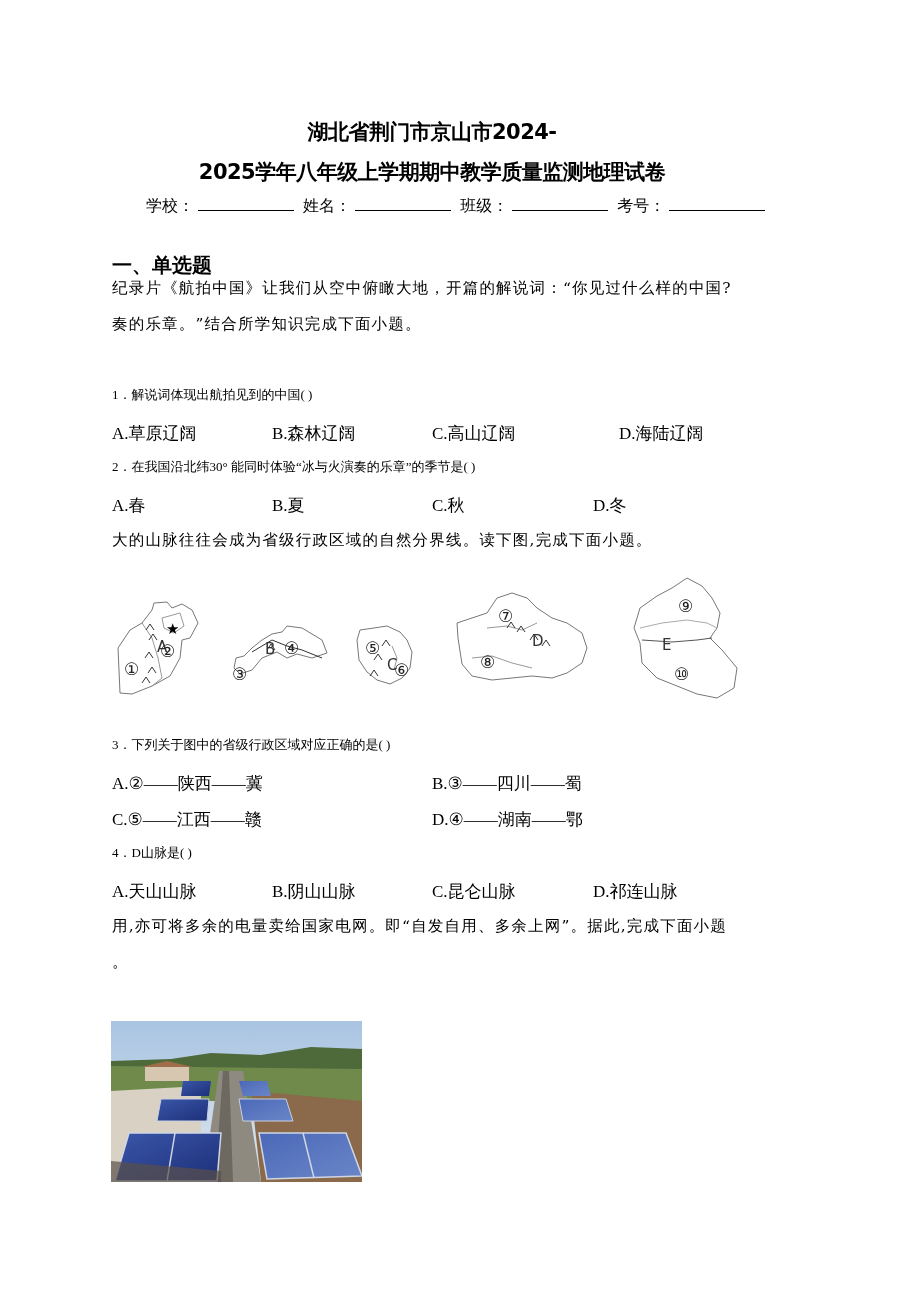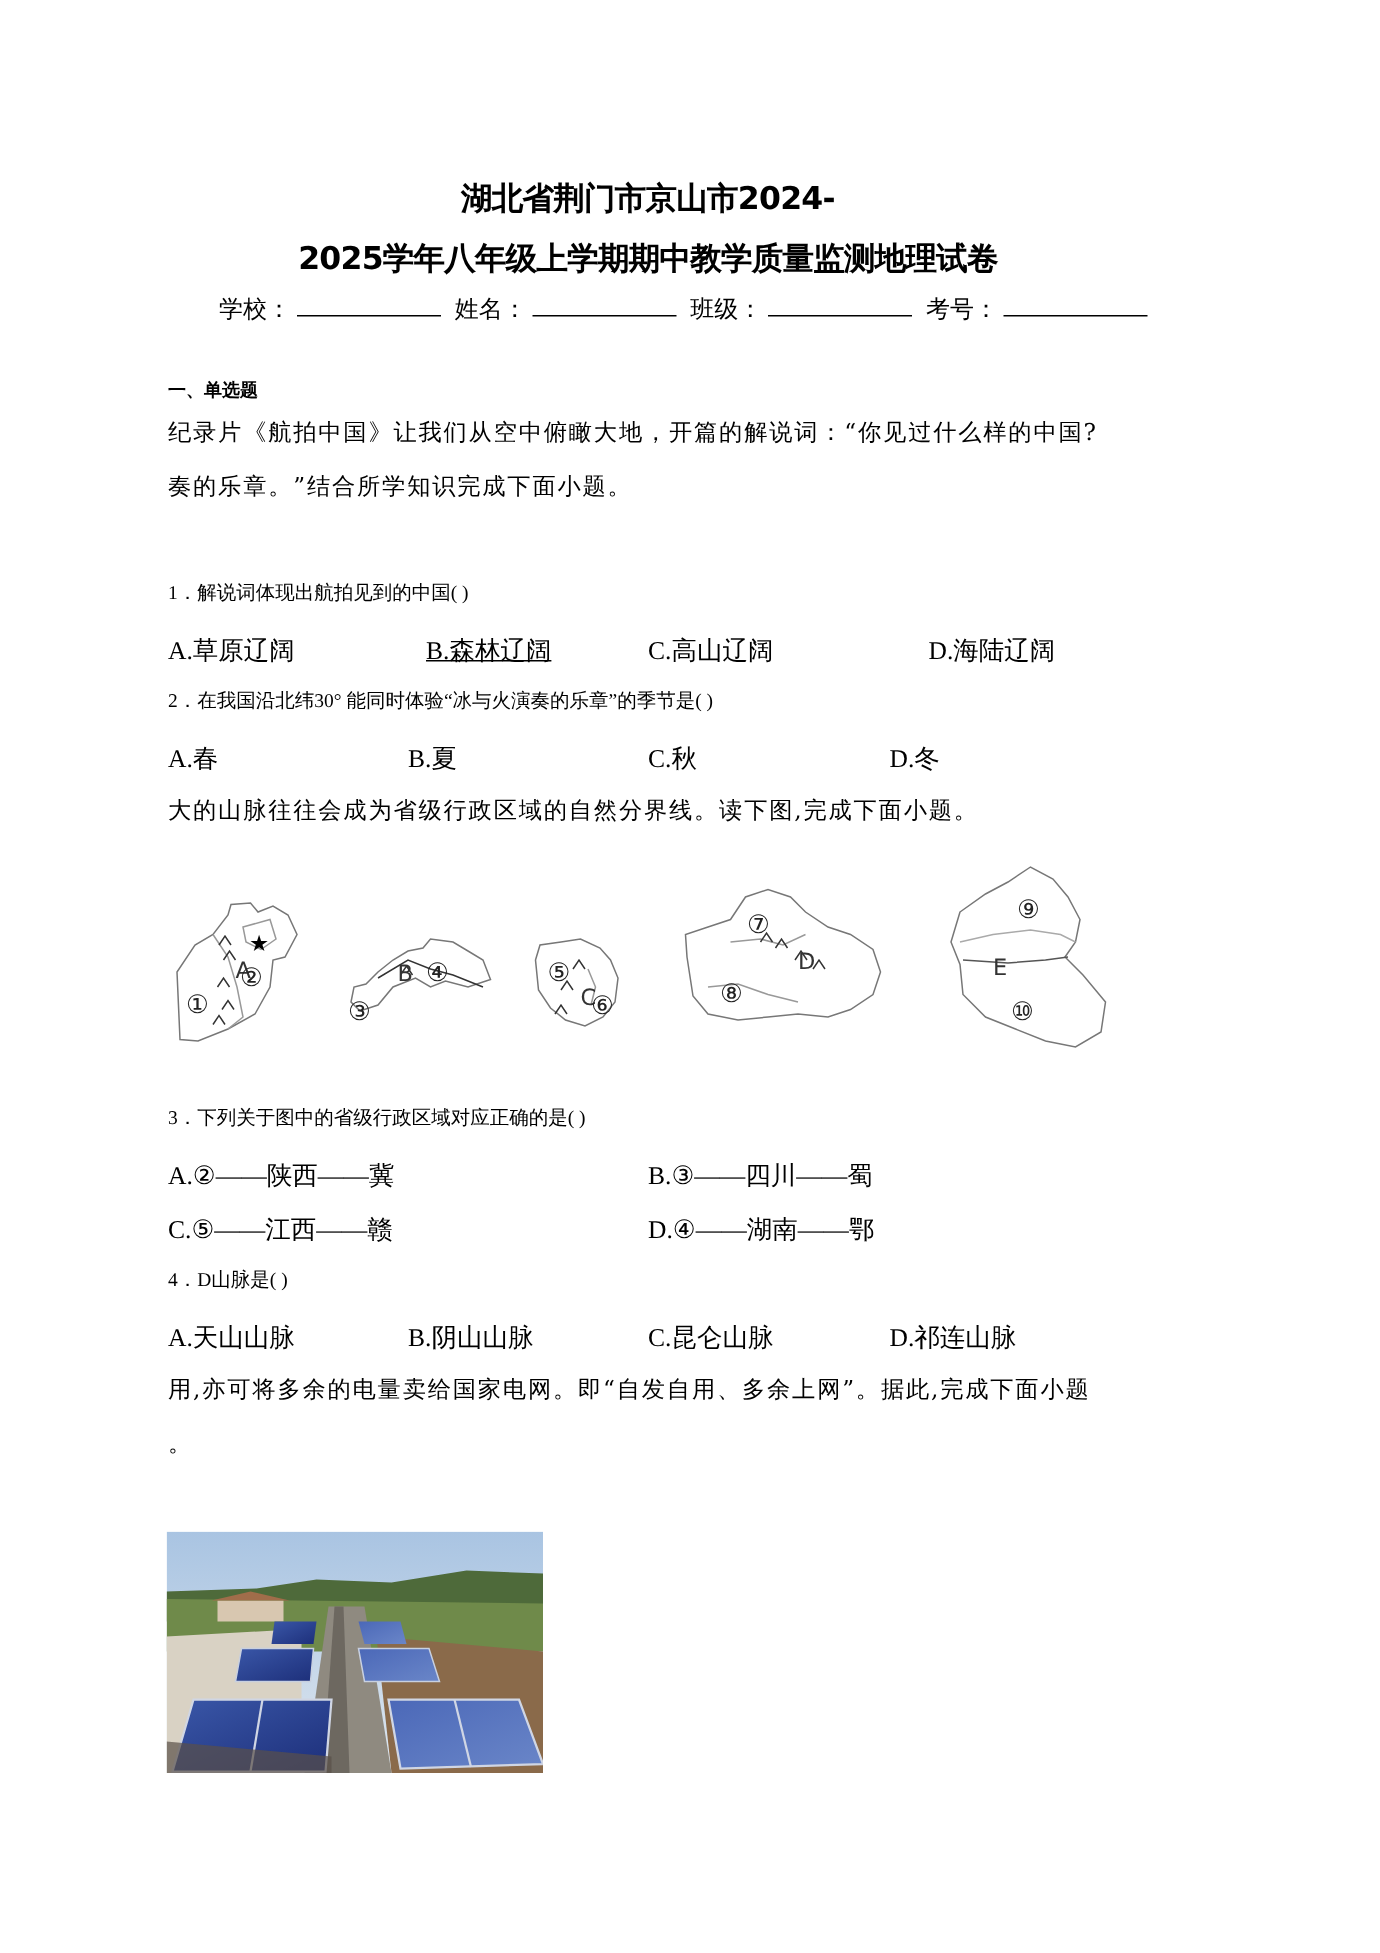--- a/index.html
+++ b/index.html
@@ -3,21 +3,21 @@
   <meta charset="utf-8">
   <style>
     html, body { margin: 0; padding: 0; background: #ffffff; }
     body { width: 920px; height: 1302px; position: relative; overflow: hidden; color: #000; font-family: "DejaVu Serif", serif; }
     .title { position: absolute; left: 0; width: 864px; text-align: center; font-family: "DejaVu Sans", sans-serif; font-weight: bold; font-size: 21px; letter-spacing: -0.5px; }
     .t1 { top: 118px; }
     .t2 { top: 158px; }
     .info { position: absolute; top: 196px; left: 146px; font-family: "DejaVu Sans", sans-serif; font-size: 16px; white-space: nowrap; }
     .info .lbl { display: inline-block; text-align: center; }
     .info .blank { display: inline-block; width: 96px; border-bottom: 1px solid #000; margin: 0 4px 0 4px; vertical-align: baseline; height: 14px; }
-    .sec { position: absolute; top: 252px; left: 112px; font-family: "DejaVu Sans", sans-serif; font-weight: bold; font-size: 12px; }
+    .sec { position: absolute; top: 252px; left: 112px; font-family: "DejaVu Sans", sans-serif; font-weight: bold; font-size: 20px; }
     .para { position: absolute; left: 112px; width: 710px; font-family: "DejaVu Serif", serif; font-size: 15.5px; letter-spacing: 1.2px; line-height: 36px; }
     .q { position: absolute; left: 112px; font-family: "Liberation Serif", serif; font-size: 13px; white-space: nowrap; }
     .opts { position: absolute; left: 112px; width: 720px; font-family: "Liberation Serif", serif; font-size: 17px; white-space: nowrap; }
     .opts span { position: absolute; top: 0; text-align: center; }
     .maps { position: absolute; top: 568px; left: 112px; width: 640px; height: 140px; }
     .photo { position: absolute; left: 111px; top: 1021px; width: 251px; height: 161px; overflow: hidden; }
   </style>
 </head>
 <body>
 
@@ -34,21 +34,21 @@
 <div class="sec">一、单选题</div>
 
 <div class="para" style="top:270px;">
   <div>纪录片《航拍中国》让我们从空中俯瞰大地，开篇的解说词：“你见过什么样的中国?</div>
   <div>奏的乐章。”结合所学知识完成下面小题。</div>
 </div>
 
 <div class="q" style="top:386px;">1．解说词体现出航拍见到的中国(   )</div>
 <div class="opts" style="top:422px;">
   <span style="left:0;">A.草原辽阔</span>
-  <span style="left:172px;text-decoration:underline;">B.森林辽阔</span>
+  <span style="left:160px;">B.森林辽阔</span>
   <span style="left:320px;">C.高山辽阔</span>
   <span style="left:507px;">D.海陆辽阔</span>
 </div>
 
 <div class="q" style="top:458px;">2．在我国沿北纬30° 能同时体验“冰与火演奏的乐章”的季节是(   )</div>
 <div class="opts" style="top:494px;">
   <span style="left:0;">A.春</span>
   <span style="left:160px;">B.夏</span>
   <span style="left:320px;">C.秋</span>
   <span style="left:481px;">D.冬</span>

